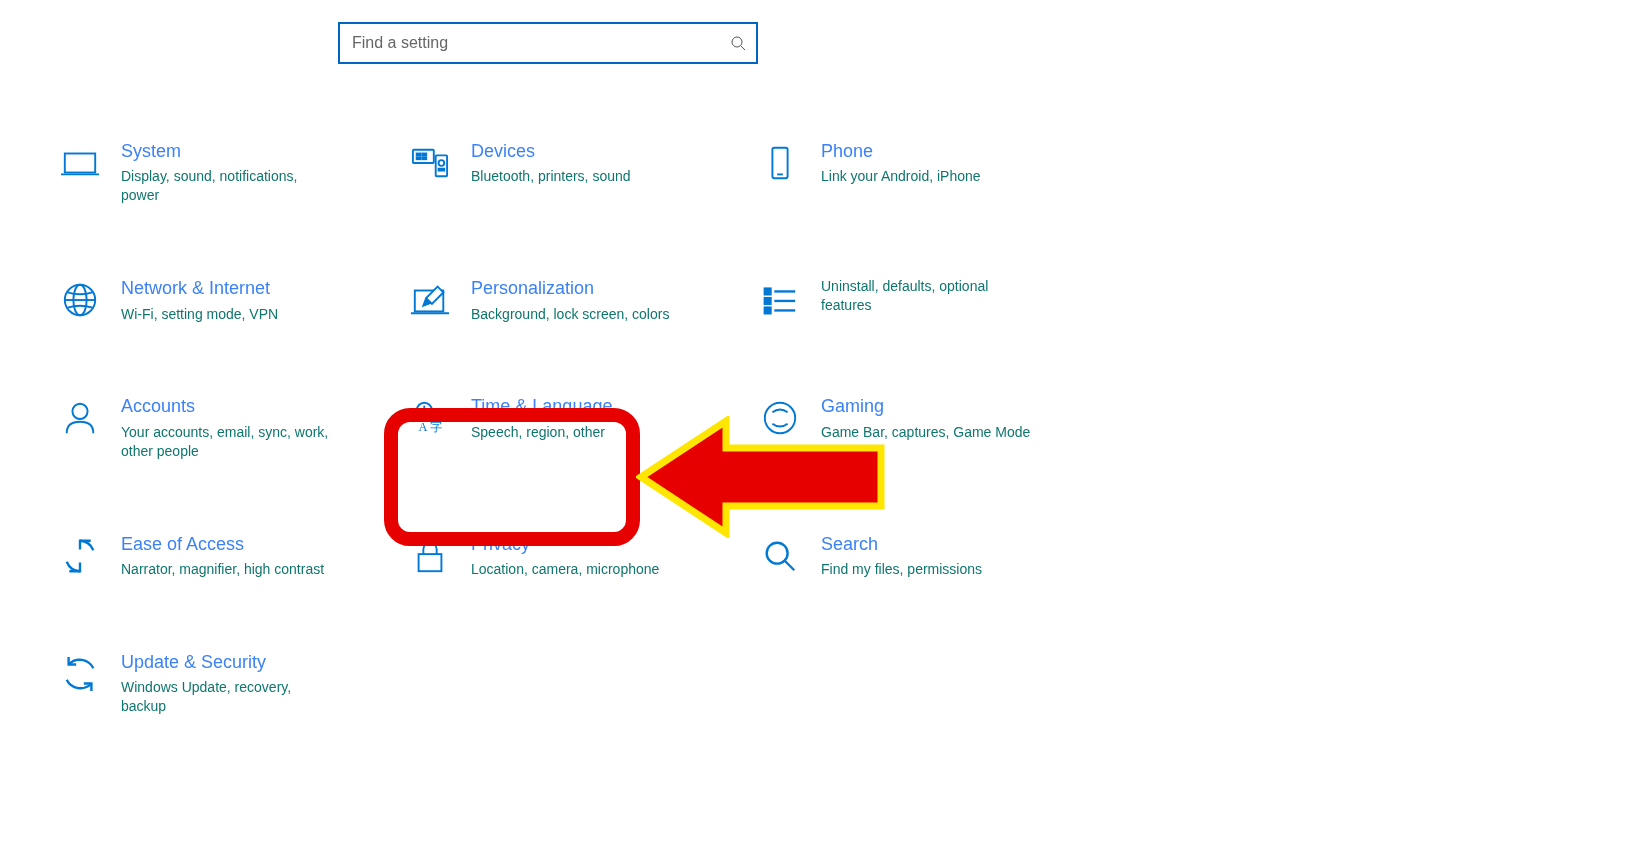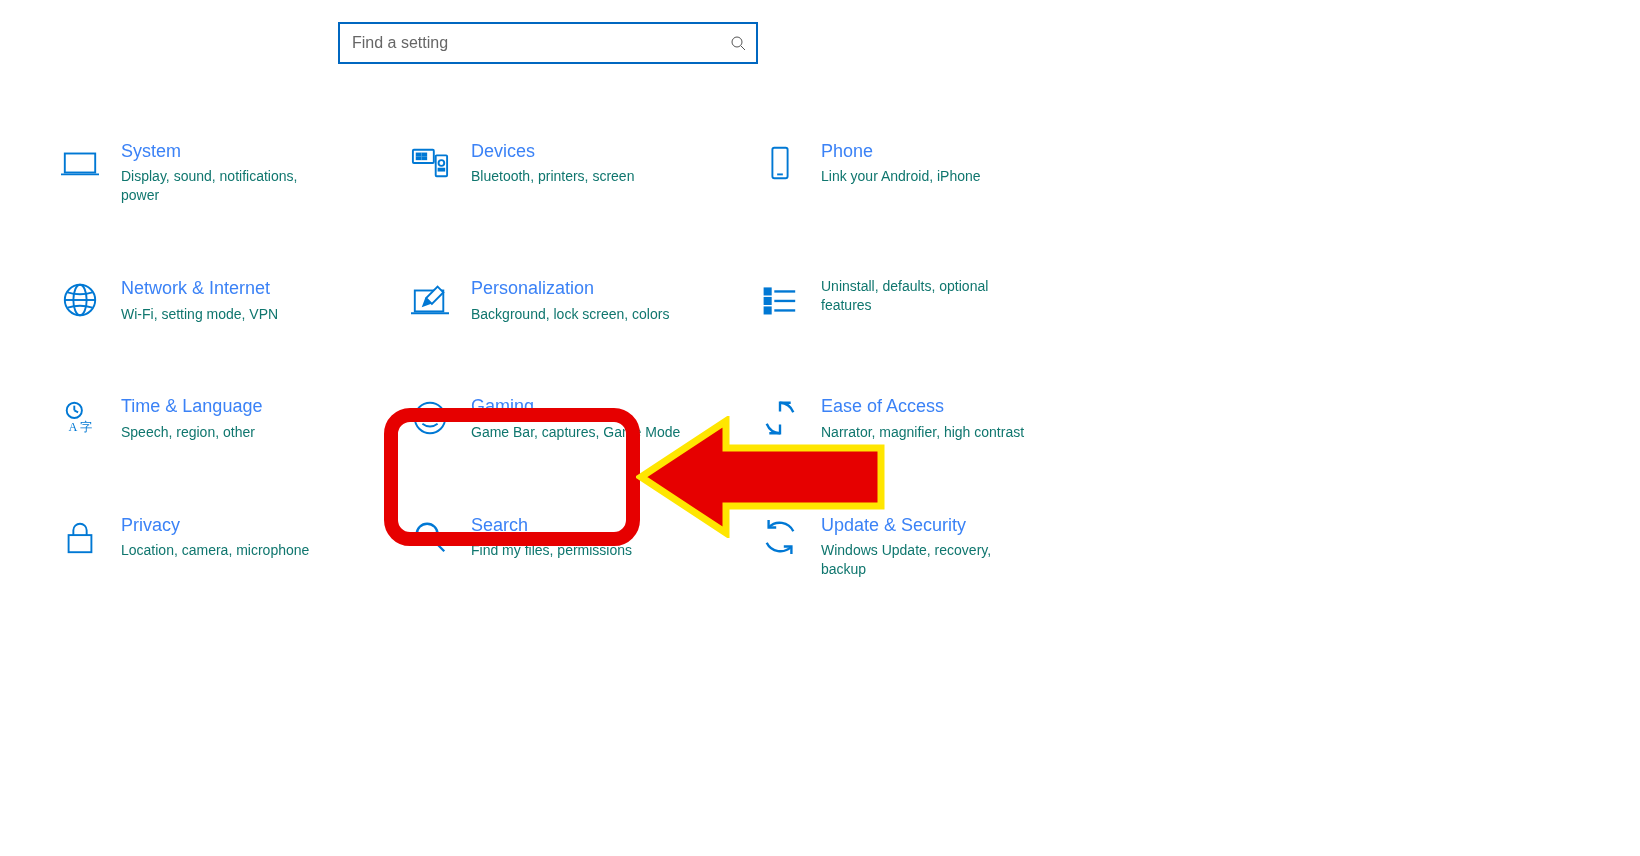--- a/index.html
+++ b/index.html
@@ -134,21 +134,21 @@
         <rect x="12" y="10" width="4" height="2" fill="#0078d4"></rect>
         <rect x="6" y="14" width="4" height="2" fill="#0078d4"></rect>
         <rect x="12" y="14" width="4" height="2" fill="#0078d4"></rect>
         <rect x="26" y="12" width="12" height="22" rx="1"></rect>
         <circle cx="32" cy="20" r="3"></circle>
         <rect x="29" y="26" width="6" height="2" fill="#0078d4"></rect>
       </svg>
     </span>
     <div class="tile-text">
       <div class="tile-title">Devices</div>
-      <div class="tile-desc">Bluetooth, printers, screen</div>
+      <div class="tile-desc">Bluetooth, printers, sound</div>
     </div>
   </div>
 
   <div class="tile">
     <span class="tile-icon">
       <svg viewBox="0 0 40 40" fill="none" stroke="#0078d4" stroke-width="2">
         <rect x="12" y="4" width="16" height="32" rx="2"></rect>
         <line x1="17" y1="32" x2="23" y2="32"></line>
       </svg>
     </span>
@@ -198,20 +198,32 @@
         <line x1="14" y1="11" x2="36" y2="11"></line>
         <line x1="14" y1="21" x2="36" y2="21"></line>
         <line x1="14" y1="31" x2="36" y2="31"></line>
       </svg>
     </span>
     <div class="tile-text">
       <div class="tile-desc">Uninstall, defaults, optional features</div>
     </div>
   </div>
 
+  <div class="tile">
+    <span class="tile-icon">
+      <svg viewBox="0 0 40 40" fill="none" stroke="#0078d4" stroke-width="2">
+        <circle cx="20" cy="13" r="8"></circle>
+        <path d="M6 36 Q6 24 20 24 Q34 24 34 36"></path>
+      </svg>
+    </span>
+    <div class="tile-text">
+      <div class="tile-title">Accounts</div>
+      <div class="tile-desc">Your accounts, email, sync, work, other people</div>
+    </div>
+  </div>
 
   <div class="tile">
     <span class="tile-icon">
       <svg viewBox="0 0 40 40" fill="none" stroke="#0078d4" stroke-width="2">
         <circle cx="14" cy="12" r="8"></circle>
         <line x1="14" y1="7" x2="14" y2="12"></line>
         <line x1="14" y1="12" x2="18" y2="14"></line>
         <text x="8" y="34" font-size="13" fill="#0078d4" stroke="none" font-family="Segoe UI">A</text>
         <text x="20" y="34" font-size="13" fill="#0078d4" stroke="none" font-family="Segoe UI">字</text>
       </svg>

